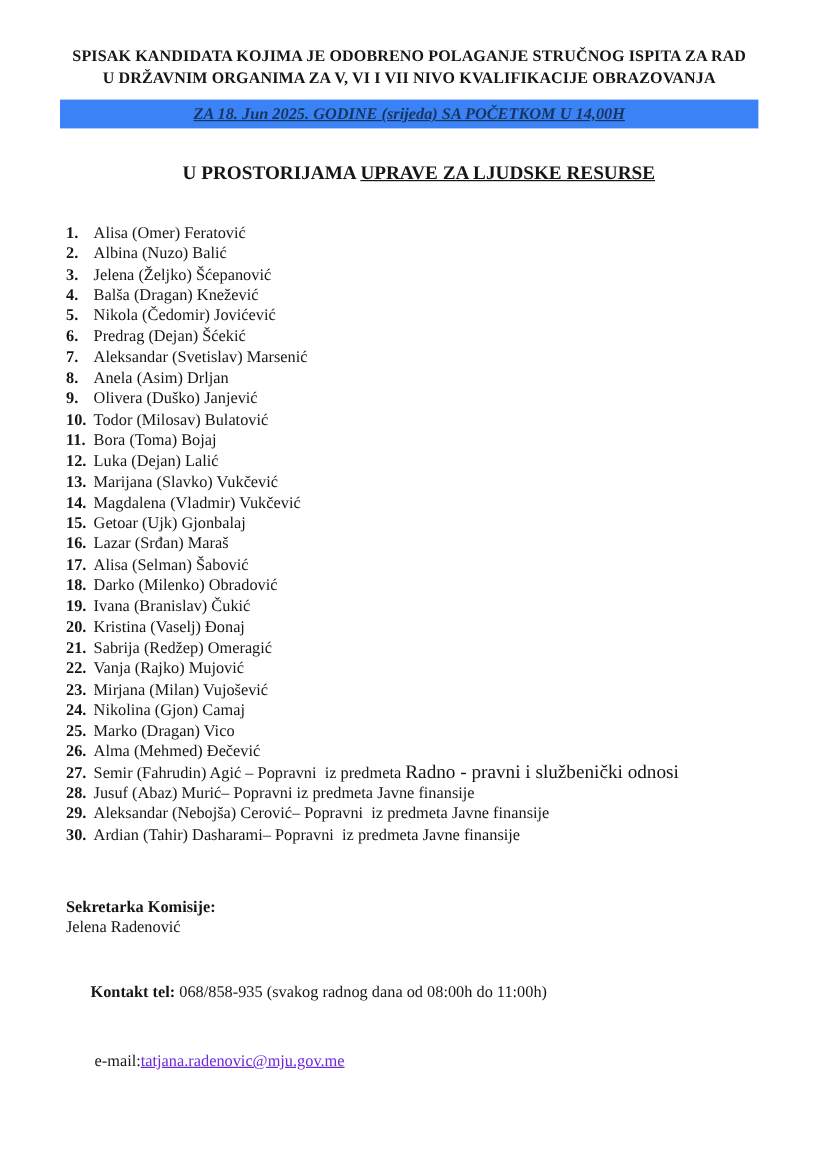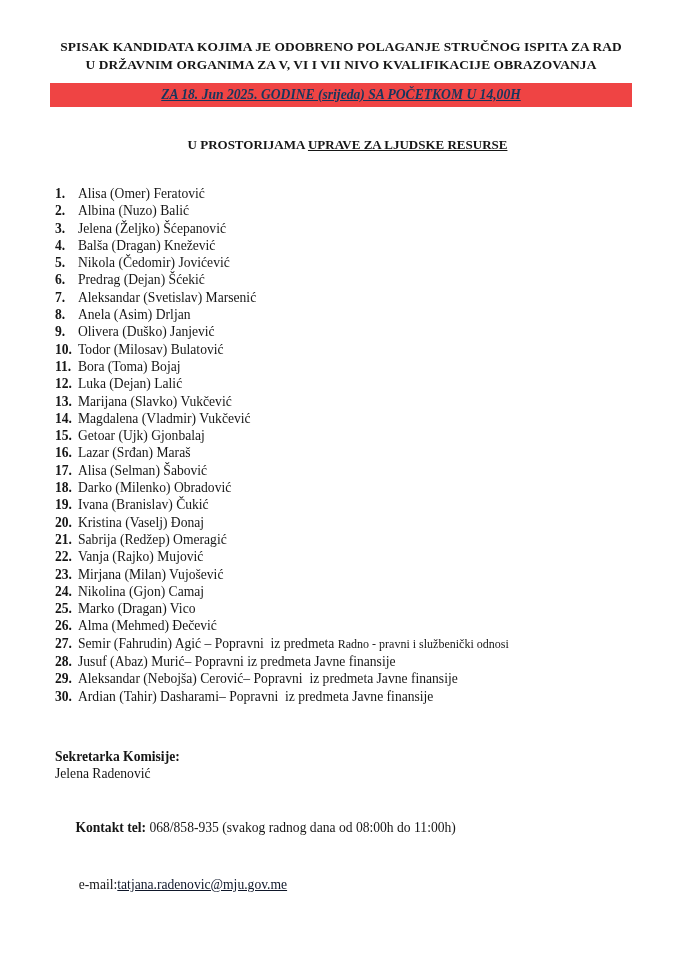--- a/index.html
+++ b/index.html
@@ -38,21 +38,21 @@
     font-weight: bold;
     font-style: italic;
     text-decoration: underline;
     font-size: 13.6px;
     white-space: pre;
   }
   .location {
     margin-top: 11px;
     text-align: center;
     font-weight: bold;
-    font-size: 13px;
+    font-size: 16px;
     line-height: 18px;
     white-space: pre;
   }
   .location .u { text-decoration: underline; }
   .candidate-list {
     margin: 13px 0 0 5px;
     padding: 0;
     list-style: none;
   }
   .row {
@@ -61,21 +61,21 @@
     line-height: 17.3px;
     font-size: 13.6px;
     white-space: pre;
   }
   .num {
     font-weight: bold;
     width: 23px;
     flex: none;
   }
   .note {
-    font-size: 12px;
+    font-size: 16px;
   }
   .footer {
     margin-left: 5px;
     font-size: 13.6px;
   }
   .secretary-label {
     margin-top: 43px;
     font-weight: bold;
     line-height: 17.5px;
     white-space: pre;
@@ -88,34 +88,34 @@
     margin-top: 16px;
     line-height: 19px;
     white-space: pre;
   }
   .contact-label { font-weight: bold; }
   .email-line {
     line-height: 19px;
     white-space: pre;
   }
   .email-link {
-    color: #0f172a;
+    color: #6d28d9;
   }
 </style>
 </head>
 <body>
 
 <div class="page">
 
   <div class="title">
     <div>SPISAK KANDIDATA KOJIMA JE ODOBRENO POLAGANJE STRUČNOG ISPITA ZA RAD</div>
     <div>U DRŽAVNIM ORGANIMA ZA V, VI I VII NIVO KVALIFIKACIJE OBRAZOVANJA</div>
   </div>
 
-  <div class="banner" style="background: #ef4444;">
+  <div class="banner" style="background: #3b82f6;">
     <span class="banner-text" style="color: rgb(23, 54, 93);">ZA 18. Jun 2025. GODINE (srijeda) SA POČETKOM U 14,00H</span>
   </div>
 
   <div class="location">
     <span>U PROSTORIJAMA </span><span class="u">UPRAVE ZA LJUDSKE RESURSE</span>
   </div>
 
   <ol class="candidate-list" id="candidate-list">
     <li class="row">
       <span class="num">1.</span><span class="name">Alisa (Omer) Feratović</span>

